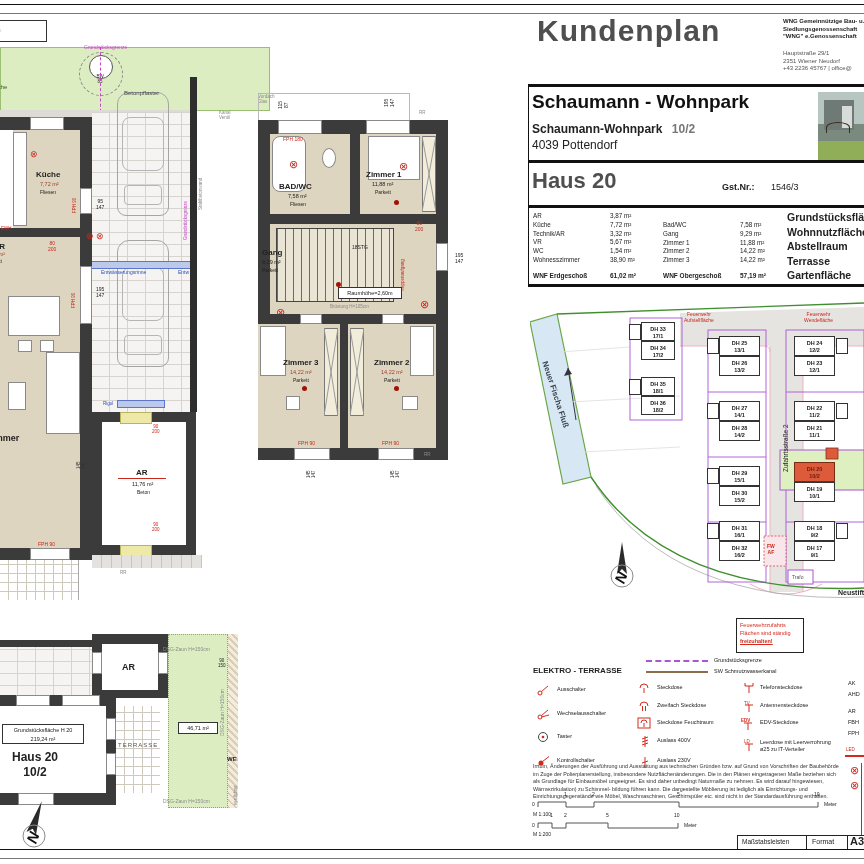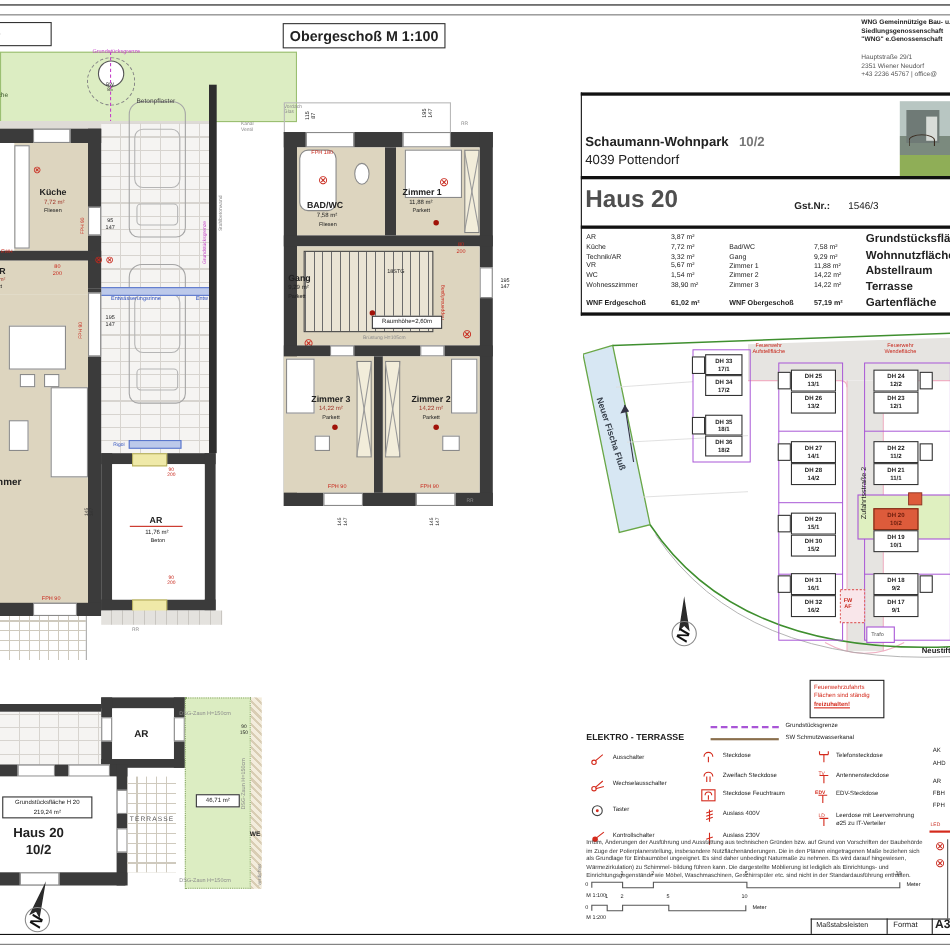--- a/index.html
+++ b/index.html
@@ -137,21 +137,20 @@
   <div class="a b f8 nw" style="left:136px;top:468px">AR</div>
   <div class="a" style="left:118px;top:478px;width:48px;height:1px;background:#c8281c"></div>
   <div class="a f55 nw" style="left:132px;top:481px">11,76 m²</div>
   <div class="a f5 nw" style="left:137px;top:489px">Beton</div>
   <div class="a pre ctr f4 c-gray vt" style="left:76px;top:452px;height:26px;line-height:5px;color:#333">145
 147</div>
   <div class="a grid" style="left:0;top:560px;width:78px;height:40px;border-right:1px solid #aaa"></div>
   <div class="a" style="left:92px;top:555px;width:110px;height:13px;background:repeating-linear-gradient(90deg,#e4e2de 0 9px,#c9c6c1 9px 10px)"></div>
   <div class="a f4 c-gray nw" style="left:120px;top:570px">RR</div>
 
-  <div class="a boxlbl b" style="left:257px;top:21px;width:146px;height:21px;font-size:13px;line-height:21px;border-width:1.5px"><span>Obergeschoß M 1:100</span></div>
 
   <div class="a pre f4 c-gray" style="left:258px;top:94px;line-height:5px">Vordach
 Glas</div>
   <div class="a" style="left:258px;top:93px;width:150px;height:27px;border:1px solid #b9b9b9"></div>
   <div class="a pre ctr f5 vt" style="left:278px;top:92px;height:26px;line-height:5.5px">115
 87</div>
   <div class="a pre ctr f5 vt" style="left:384px;top:90px;height:26px;line-height:5.5px">195
 147</div>
   <div class="a f4 c-gray nw" style="left:419px;top:110px">RR</div>
 
@@ -237,31 +236,33 @@
   <div class="a win" style="left:378px;top:448px;width:36px;height:12px"></div>
   <div class="a f5 c-red nw" style="left:298px;top:440px">FPH 90</div>
   <div class="a f5 c-red nw" style="left:382px;top:440px">FPH 90</div>
   <div class="a pre ctr f4 vt" style="left:306px;top:462px;height:24px;line-height:5px">145
 147</div>
   <div class="a pre ctr f4 vt" style="left:390px;top:462px;height:24px;line-height:5px">145
 147</div>
   <div class="a f4 c-gray nw" style="left:424px;top:452px">RR</div>
 
   <div class="a" style="left:528px;top:84px;width:1px;height:203px;background:#111"></div>
+  <div class="a b nw" style="left:537px;top:14px;font-size:30px;color:#4f4f4f;letter-spacing:1px">Kundenplan</div>
   <div class="a" style="left:783px;top:18px;font-size:6px;font-weight:bold;line-height:7.5px;color:#222">
     <div class="nw">WNG Gemeinnützige Bau- u.</div>
     <div class="nw">Siedlungsgenossenschaft</div>
     <div class="nw">"WNG" e.Genossenschaft</div>
   </div>
   <div class="a" style="left:783px;top:50px;font-size:6px;line-height:7.5px;color:#555">
     <div class="nw">Hauptstraße 29/1</div>
     <div class="nw">2351 Wiener Neudorf</div>
     <div class="nw">+43 2236 45767 | office@</div>
   </div>
   <div class="a hline" style="left:528px;top:84px;width:336px;height:3px"></div>
+  <div class="a b nw" style="left:532px;top:91px;font-size:19px;color:#111">Schaumann - Wohnpark</div>
   <div class="a nw" style="left:532px;top:122px;font-size:12px">
     <span class="b">Schaumann-Wohnpark</span>
     <span class="b" style="color:#777;margin-left:6px">10/2</span>
   </div>
   <div class="a nw" style="left:532px;top:138px;font-size:12px">4039 Pottendorf</div>
   <div class="a" style="left:818px;top:92px;width:46px;height:70px;background:linear-gradient(180deg,#b8c6c2 0 45%,#7b8a7e 45% 70%,#8fae57 70% 100%)">
     <div class="a" style="left:6px;top:8px;width:30px;height:30px;background:#6f7a76"></div>
     <div class="a" style="left:24px;top:14px;width:10px;height:22px;background:#d8dcd8"></div>
     <div class="a" style="left:8px;top:30px;width:22px;height:10px;border:1px solid #3a2b20;border-radius:50% 50% 0 0;border-bottom:none"></div>
   </div>

